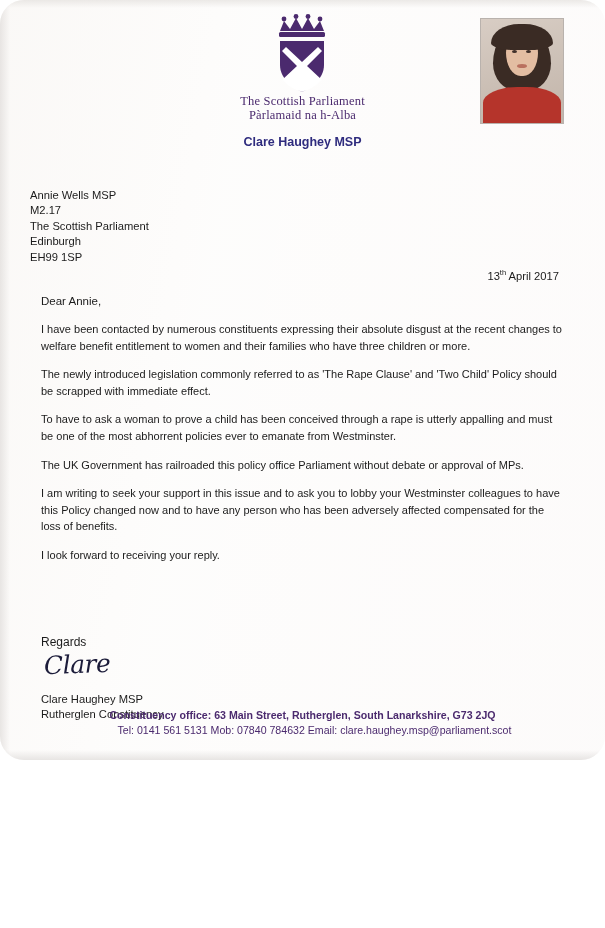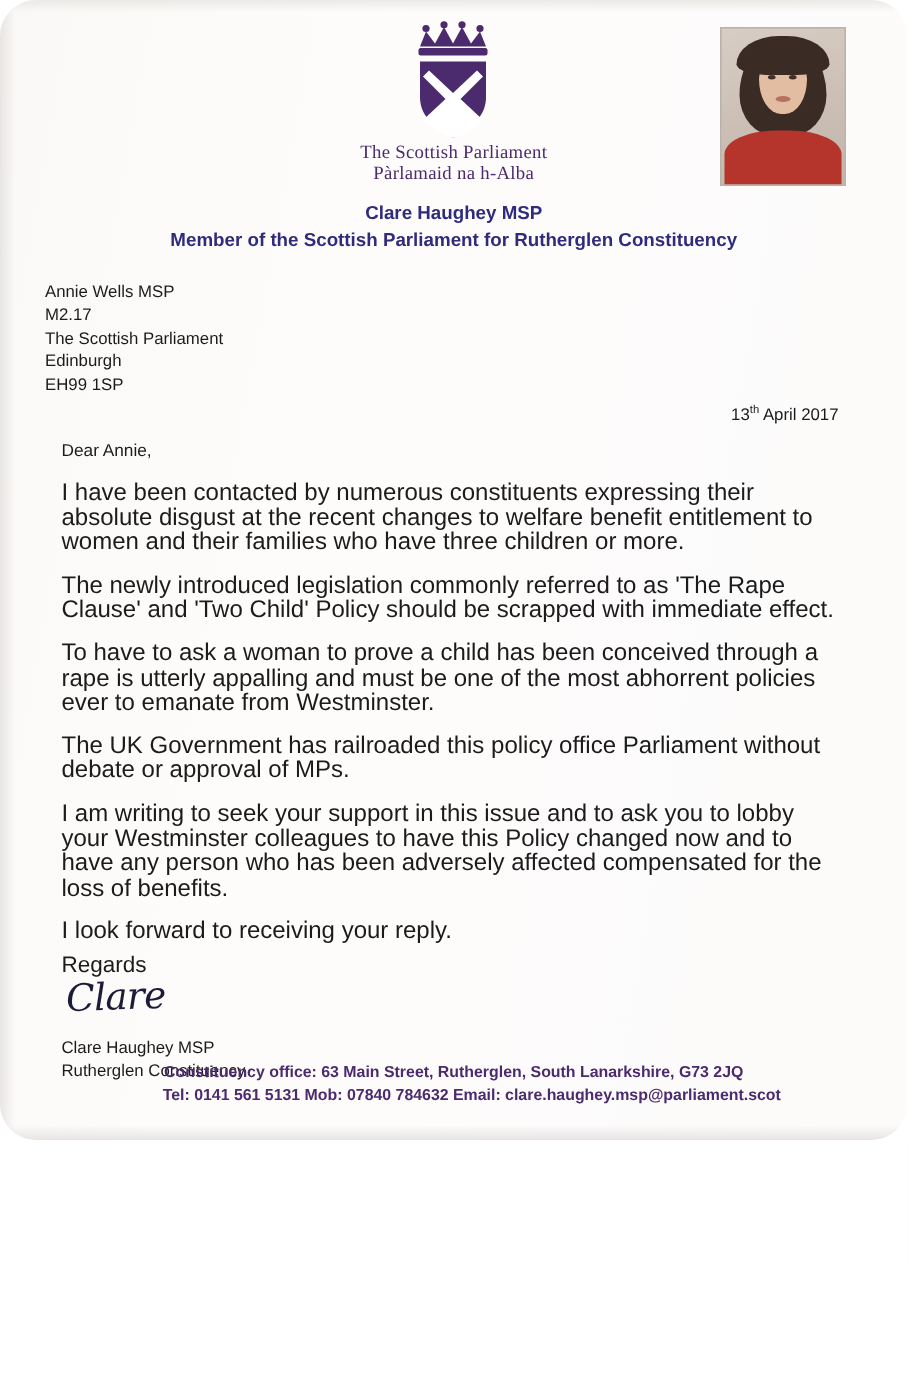--- a/index.html
+++ b/index.html
@@ -166,33 +166,33 @@
     font-size: 11.5px;
     color: #1b1b1b;
     text-align: right;
   }
 
   .body-text {
     position: absolute;
     left: 41px;
     top: 321px;
     width: 522px;
-    font-size: 16px;
+    font-size: 11px;
     line-height: 16.6px;
     color: #1b1b1b;
   }
   .body-text p {
     margin: 0 0 12px 0;
   }
 
   .regards {
     position: absolute;
     left: 41px;
     top: 635px;
-    font-size: 15px;
+    font-size: 12px;
     color: #1b1b1b;
   }
   .signature {
     position: absolute;
     left: 44px;
     top: 650px;
     font-family: "DejaVu Serif", serif;
     font-style: italic;
     font-size: 25px;
     color: #1c1c3a;
@@ -225,21 +225,21 @@
   .footer {
     position: absolute;
     left: 0; right: 0;
     bottom: 22px;
     text-align: center;
     color: #4b2a6e;
     font-size: 10.6px;
     line-height: 15px;
     font-weight: bold;
   }
-  .footer .l2 { font-weight: bold; margin-left: 24px; }
+  .footer .l2 { font-weight: normal; margin-left: 24px; }
 </style>
 </head>
 <body>
 
 <div class="page">
   <div class="scan-tint"></div>
   <div class="edge-left"></div>
   <div class="edge-top"></div>
   <div class="edge-bottom"></div>
 
@@ -272,21 +272,20 @@
     <div class="body"></div>
   </div>
 
   <div class="parl-name">
     <div>The Scottish Parliament</div>
     <div class="gaelic">Pàrlamaid na h-Alba</div>
   </div>
 
   <div class="title-block">
     <div class="line1">Clare Haughey MSP</div>
-    <div class="line2">Member of the Scottish Parliament for Rutherglen Constituency</div>
   </div>
 
   <div class="address">
     <div>Annie Wells MSP</div>
     <div>M2.17</div>
     <div>The Scottish Parliament</div>
     <div>Edinburgh</div>
     <div>EH99 1SP</div>
   </div>
 

